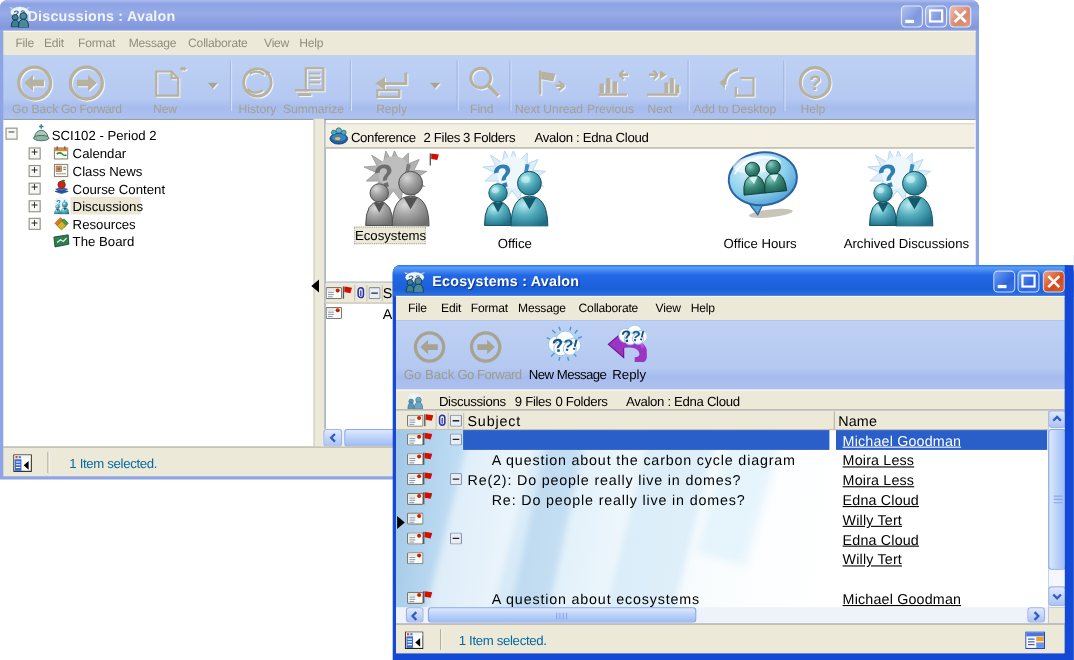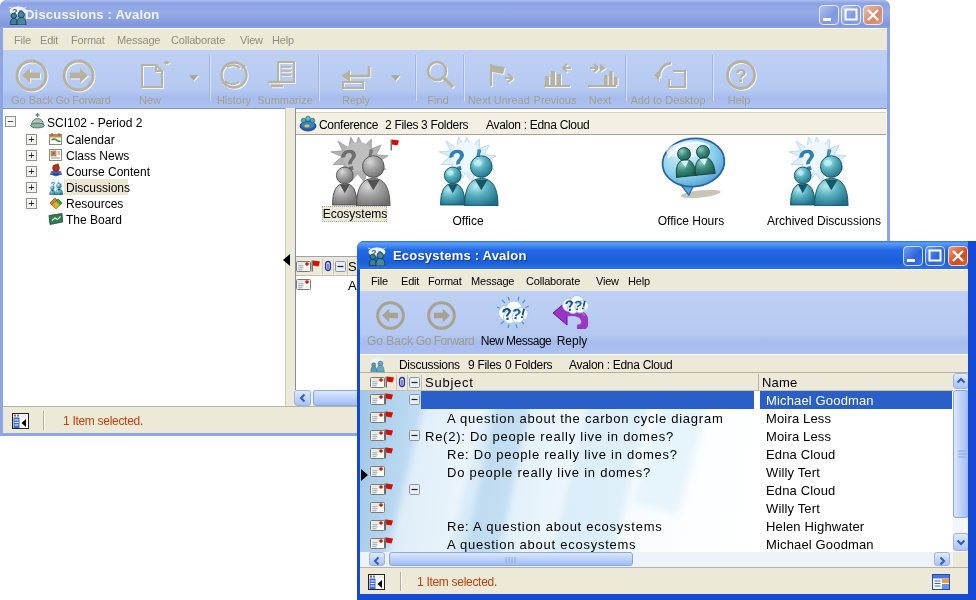--- a/index.html
+++ b/index.html
@@ -39,21 +39,21 @@
   border-bottom:1px solid #a8a494; border-top:1px solid #d8d4c4; }
 #w1 .rphead span { position:absolute; top:5px; font-size:12px; letter-spacing:-0.3px; color:#000; }
 #w1 .lsplit { left:296px; top:256px; width:590px; height:1px; background:#98a4b4; }
 #w1 .lcolh { left:296px; top:257px; width:590px; height:19px; background:#ece9d8;
   border-bottom:1px solid #c4c0b0; }
 #w1 .hsb1 { left:294px; top:390px; width:592px; height:16px; background:#eef2fa; }
 .status { position:absolute; background:#ece9d8; border-top:1px solid #b8b4a4; }
 #w1 .status { left:3px; top:406px; width:884px; height:27px; }
 .status .sep { position:absolute; top:4px; width:1px; height:19px; background:#b2aea0;
   box-shadow:1px 0 0 #fbfaf6; }
-.status .txt { position:absolute; top:7px; font-size:12px; letter-spacing:-0.3px; color:#c2410c; }
+.status .txt { position:absolute; top:7px; font-size:12px; letter-spacing:-0.3px; color:#0369a1; }
 
 .trow { position:absolute; font-size:12px; color:#000; white-space:nowrap; }
 .pbox { position:absolute; width:11px; height:11px; background:#f6f6f4;
   border:1px solid #919187; font-size:11px; line-height:9px; text-align:center; color:#222; }
 
 .biglab { position:absolute; font-size:12px; color:#000; white-space:nowrap; transform:translateX(-50%); }
 
 #w2 { left:357px; top:241px; width:619px; height:370px; background:#1349d4; border-radius:7px 7px 0 0; }
 #w2 .tbar { left:0; top:0; width:619px; height:29px; border-radius:7px 7px 0 0;
   background:linear-gradient(180deg,#2d77ee 0%,#5a9cf8 8%,#2268e6 32%,#1b5fd9 74%,#2b70e3 94%,#1c55c9 100%); }
@@ -71,21 +71,21 @@
   border-bottom:1px solid #c4c0b0; }
 #w2 .list { left:3px; top:150px; width:593px; height:162px; overflow:hidden; background:#fff; }
 #w2 .vsb { left:596px; top:132px; width:17px; height:179px; background:#f4f6fb; }
 #w2 .hsb { left:3px; top:311px; width:593px; height:15px; background:#eef2fa; }
 #w2 .corner { left:596px; top:311px; width:17px; height:15px; background:#ece9d8; }
 #w2 .status { left:3px; top:326px; width:608px; height:27px; }
 #w2 .rborder { left:611px; top:0; width:8px; height:370px; background:#1349d4; }
 
 .lrow { position:absolute; height:18px; width:593px; }
 .lrow .t1 { position:absolute; top:2px; font-size:13px; color:#000; letter-spacing:0.75px; white-space:nowrap; }
-.lrow .nm { letter-spacing:0.15px; }
+.lrow .nm { letter-spacing:0.15px;text-decoration:underline; }
 .hlbar { position:absolute; top:0; height:18px; background:#2a5ec8; }
 .seltx { color:#fff !important; }
 
 .sbtn { position:absolute; border-radius:3px; border:1px solid #9fb4e6;
   background:linear-gradient(180deg,#e2eafc 0%,#c5d6f8 50%,#adc3f2 100%);
   color:#3a62c8; text-align:center; }
 .sthumbv { position:absolute; border-radius:3px; border:1px solid #88a6e8;
   background:linear-gradient(90deg,#dce8fc 0%,#c0d4fa 45%,#9fbdf4 100%); }
 .sthumbh { position:absolute; border-radius:3px; border:1px solid #88a6e8;
   background:linear-gradient(180deg,#dce8fc 0%,#c0d4fa 45%,#9fbdf4 100%); }
@@ -605,50 +605,39 @@
           <use href="#rflag"></use>
         </svg>
       <div class="t1" style="left:87px">Re: Do people really live in domes?</div>
       <div class="t1 nm" style="left:406px">Edna Cloud</div>
     </div>
     <div class="lrow" style="top:72px">
       <div class="a" style="left:1px;top:6px;width:0;height:0;border-top:6px solid transparent;border-bottom:6px solid transparent;border-left:7px solid #000"></div>
       <svg class="a" style="left:10px;top:3px" width="15" height="11" viewBox="0 0 15 11">
           <use href="#env"></use>
         </svg>
-      <div class="t1" style="left:87px">Do people really live in domes?</div>
       <div class="t1 nm" style="left:406px">Willy Tert</div>
     </div>
     <div class="lrow" style="top:90px">
       <svg class="a" style="left:10px;top:3px" width="15" height="11" viewBox="0 0 15 11">
           <use href="#env"></use>
         </svg>
       <svg class="a" style="left:24px;top:2px" width="9" height="12" viewBox="0 0 9 12">
           <use href="#rflag"></use>
         </svg>
       <svg class="a" style="left:49px;top:3px" width="11" height="11" viewBox="0 0 11 11">
           <use href="#mbox"></use>
         </svg>
       <div class="t1 nm" style="left:406px">Edna Cloud</div>
     </div>
     <div class="lrow" style="top:108px">
       <svg class="a" style="left:10px;top:3px" width="15" height="11" viewBox="0 0 15 11">
           <use href="#env"></use>
         </svg>
       <div class="t1 nm" style="left:406px">Willy Tert</div>
-    </div>
-    <div class="lrow" style="top:126px">
-      <svg class="a" style="left:10px;top:3px" width="15" height="11" viewBox="0 0 15 11">
-          <use href="#env"></use>
-        </svg>
-      <svg class="a" style="left:24px;top:2px" width="9" height="12" viewBox="0 0 9 12">
-          <use href="#rflag"></use>
-        </svg>
-      <div class="t1" style="left:87px">Re: A question about ecosystems</div>
-      <div class="t1 nm" style="left:406px">Helen Highwater</div>
     </div>
     <div class="lrow" style="top:144px">
       <svg class="a" style="left:10px;top:3px" width="15" height="11" viewBox="0 0 15 11">
           <use href="#env"></use>
         </svg>
       <svg class="a" style="left:24px;top:2px" width="9" height="12" viewBox="0 0 9 12">
           <use href="#rflag"></use>
         </svg>
       <div class="t1" style="left:87px">A question about ecosystems</div>
       <div class="t1 nm" style="left:406px">Michael Goodman</div>

